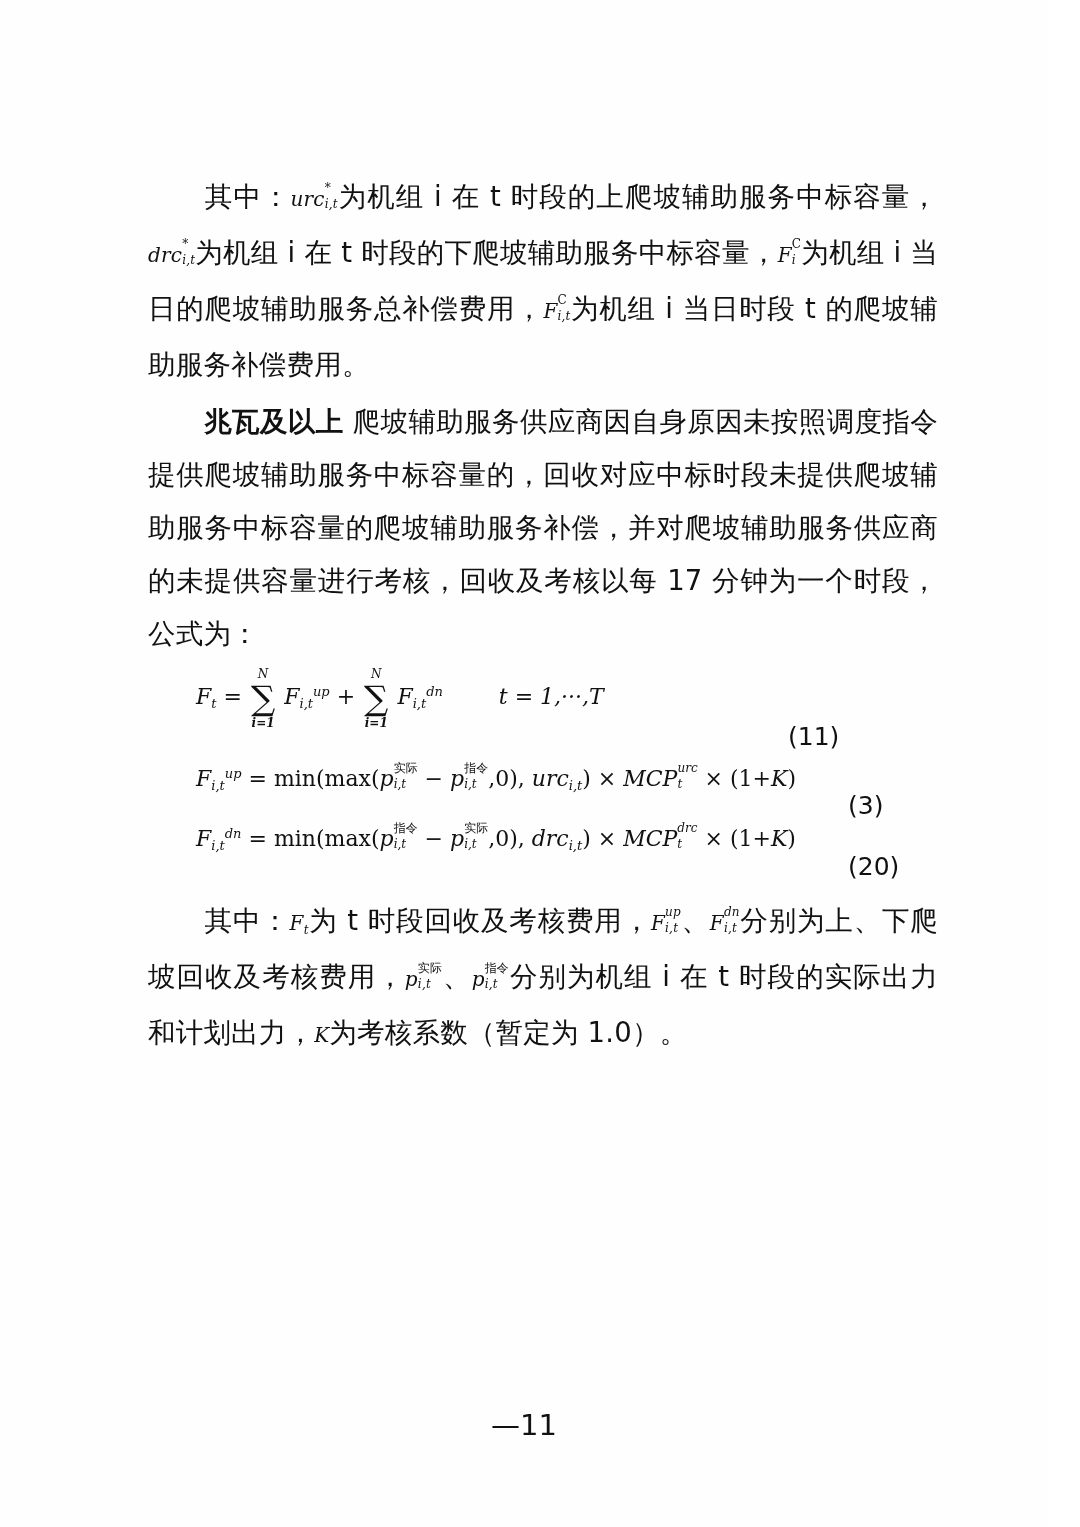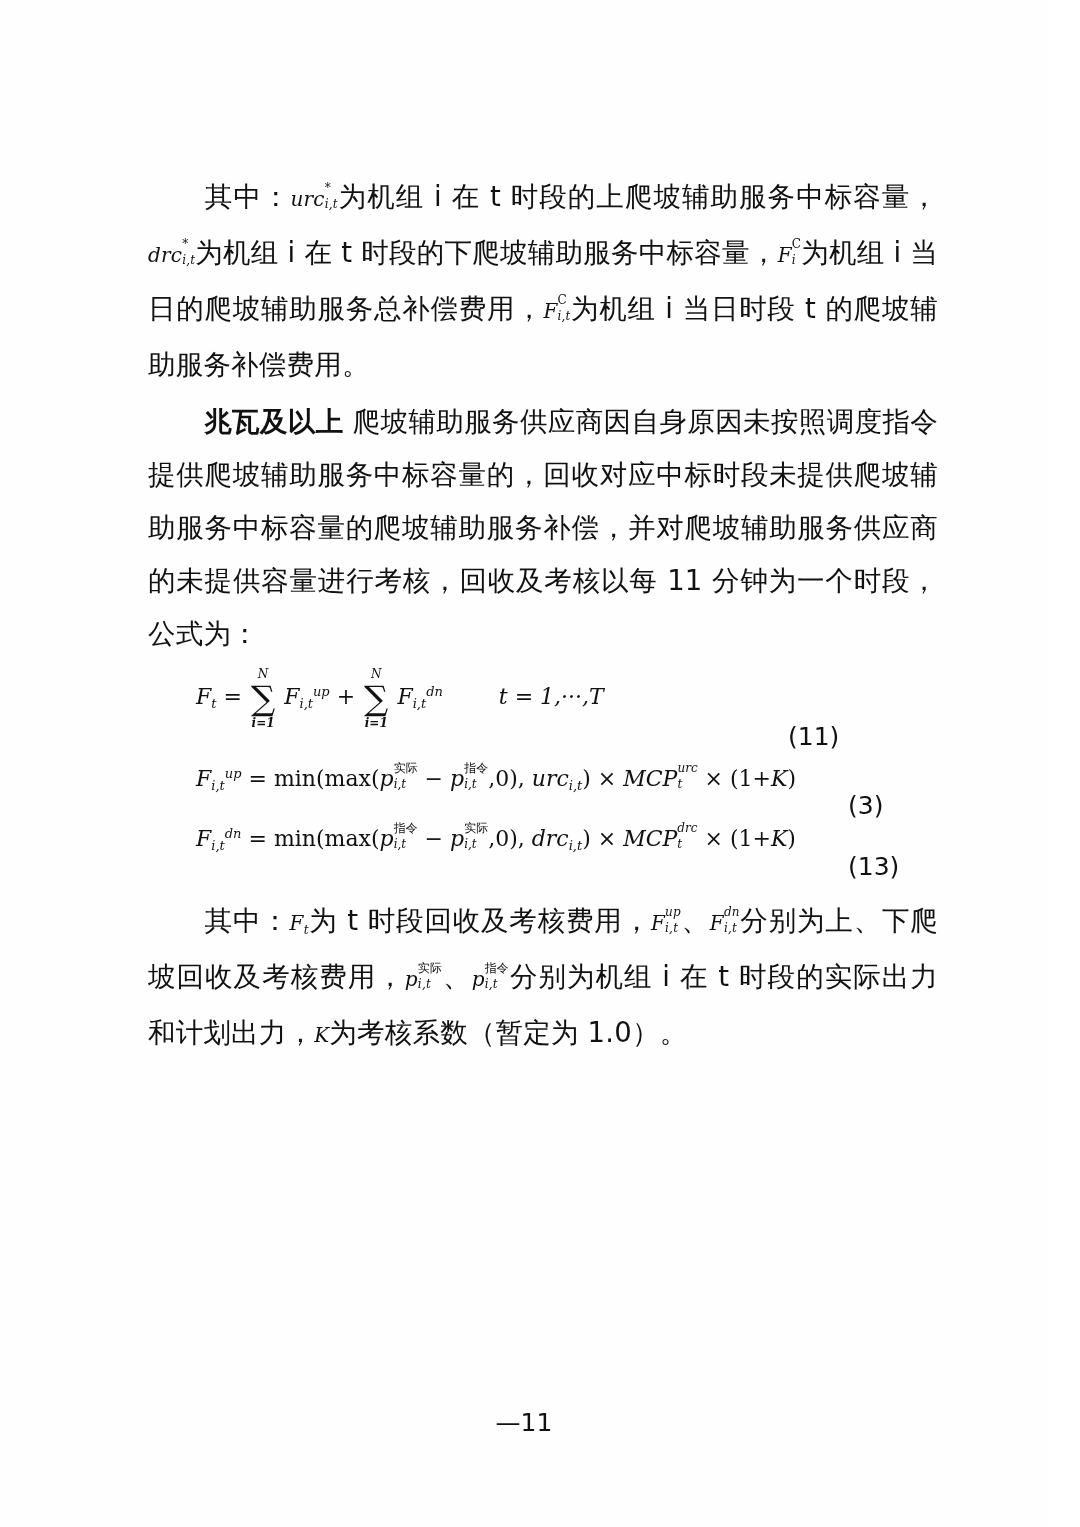--- a/index.html
+++ b/index.html
@@ -111,33 +111,33 @@
   .sum .lim.upper { top: -11px; }
   .sum .lim.lower { bottom: -12px; font-weight: bold; }
 
   .footer {
     position: absolute;
     left: 0;
     right: 0;
     top: 1408px;
     text-align: center;
     font-family: "DejaVu Sans", sans-serif;
-    font-size: 25px;
+    font-size: 29px;
     color: #111;
   }
 </style>
 </head>
 <body>
 
 <div class="page">
   <div class="content">
 
     <p class="body"><span class="indent"></span><span>其中：</span><span class="m">urc<span class="subsup"><span class="top">*</span><span class="bot">i,t</span></span></span><span>为机组 i 在 t 时段的上爬坡辅助服务中标容量，</span><span class="m">drc<span class="subsup"><span class="top">*</span><span class="bot">i,t</span></span></span><span>为机组 i 在 t 时段的下爬坡辅助服务中标容量，</span><span class="m">F<span class="subsup"><span class="top up">C</span><span class="bot">i</span></span></span><span>为机组 i 当日的爬坡辅助服务总补偿费用，</span><span class="m">F<span class="subsup"><span class="top up">C</span><span class="bot">i,t</span></span></span><span>为机组 i 当日时段 t 的爬坡辅助服务补偿费用。</span></p>
 
-    <p class="body"><span class="indent"></span><span class="bold">兆瓦及以上</span> <span>爬坡辅助服务供应商因自身原因未按照调度指令提供爬坡辅助服务中标容量的，回收对应中标时段未提供爬坡辅助服务中标容量的爬坡辅助服务补偿，并对爬坡辅助服务供应商的未提供容量进行考核，回收及考核以每 11 分钟为一个时段，公式为：</span></p>
+    <p class="body"><span class="indent"></span><span class="bold">兆瓦及以上</span> <span>爬坡辅助服务供应商因自身原因未按照调度指令提供爬坡辅助服务中标容量的，回收对应中标时段未提供爬坡辅助服务中标容量的爬坡辅助服务补偿，并对爬坡辅助服务供应商的未提供容量进行考核，回收及考核以每 17 分钟为一个时段，公式为：</span></p>
 
     <div class="eqblock">
 
       <div class="eqrow" style="left: 48px; top: 4px;">
         F<sub>t</sub> =
         <span class="sum">∑<span class="lim upper">N</span><span class="lim lower">i=1</span></span>
         F<sub>i,t</sub><sup class="up" style="font-style:italic">up</sup>
         +
         <span class="sum">∑<span class="lim upper">N</span><span class="lim lower">i=1</span></span>
         F<sub>i,t</sub><sup style="font-style:italic">dn</sup>
@@ -146,21 +146,21 @@
       <div class="eqno" style="left: 640px; top: 48px;">(11)</div>
 
       <div class="eqrow" style="left: 48px; top: 90px;">
         F<sub>i,t</sub><sup style="font-style:italic">up</sup> = <span class="up">min(max(</span>p<span class="subsup"><span class="top cn">实际</span><span class="bot">i,t</span></span> − p<span class="subsup"><span class="top cn">指令</span><span class="bot">i,t</span></span><span class="up">,0),</span> urc<sub>i,t</sub><span class="up">)</span> × MCP<span class="subsup"><span class="top">urc</span><span class="bot">t</span></span> × <span class="up">(1+</span>K<span class="up">)</span>
       </div>
       <div class="eqno" style="left: 700px; top: 117px;">(3)</div>
 
       <div class="eqrow" style="left: 48px; top: 150px;">
         F<sub>i,t</sub><sup style="font-style:italic">dn</sup> = <span class="up">min(max(</span>p<span class="subsup"><span class="top cn">指令</span><span class="bot">i,t</span></span> − p<span class="subsup"><span class="top cn">实际</span><span class="bot">i,t</span></span><span class="up">,0),</span> drc<sub>i,t</sub><span class="up">)</span> × MCP<span class="subsup"><span class="top">drc</span><span class="bot">t</span></span> × <span class="up">(1+</span>K<span class="up">)</span>
       </div>
-      <div class="eqno" style="left: 700px; top: 178px;">(13)</div>
+      <div class="eqno" style="left: 700px; top: 178px;">(20)</div>
 
     </div>
 
     <p class="body"><span class="indent"></span><span>其中：</span><span class="m">F<sub>t</sub></span><span>为 t 时段回收及考核费用，</span><span class="m">F<span class="subsup"><span class="top">up</span><span class="bot">i,t</span></span></span><span>、</span><span class="m">F<span class="subsup"><span class="top">dn</span><span class="bot">i,t</span></span></span><span>分别为上、下爬坡回收及考核费用，</span><span class="m">p<span class="subsup"><span class="top cn">实际</span><span class="bot">i,t</span></span></span><span>、</span><span class="m">p<span class="subsup"><span class="top cn">指令</span><span class="bot">i,t</span></span></span><span>分别为机组 i 在 t 时段的实际出力和计划出力，</span><span class="m">K</span><span>为考核系数（暂定为 1.0）。</span></p>
 
 
   </div>
 
   <div class="footer">—11</div>
 </div>

